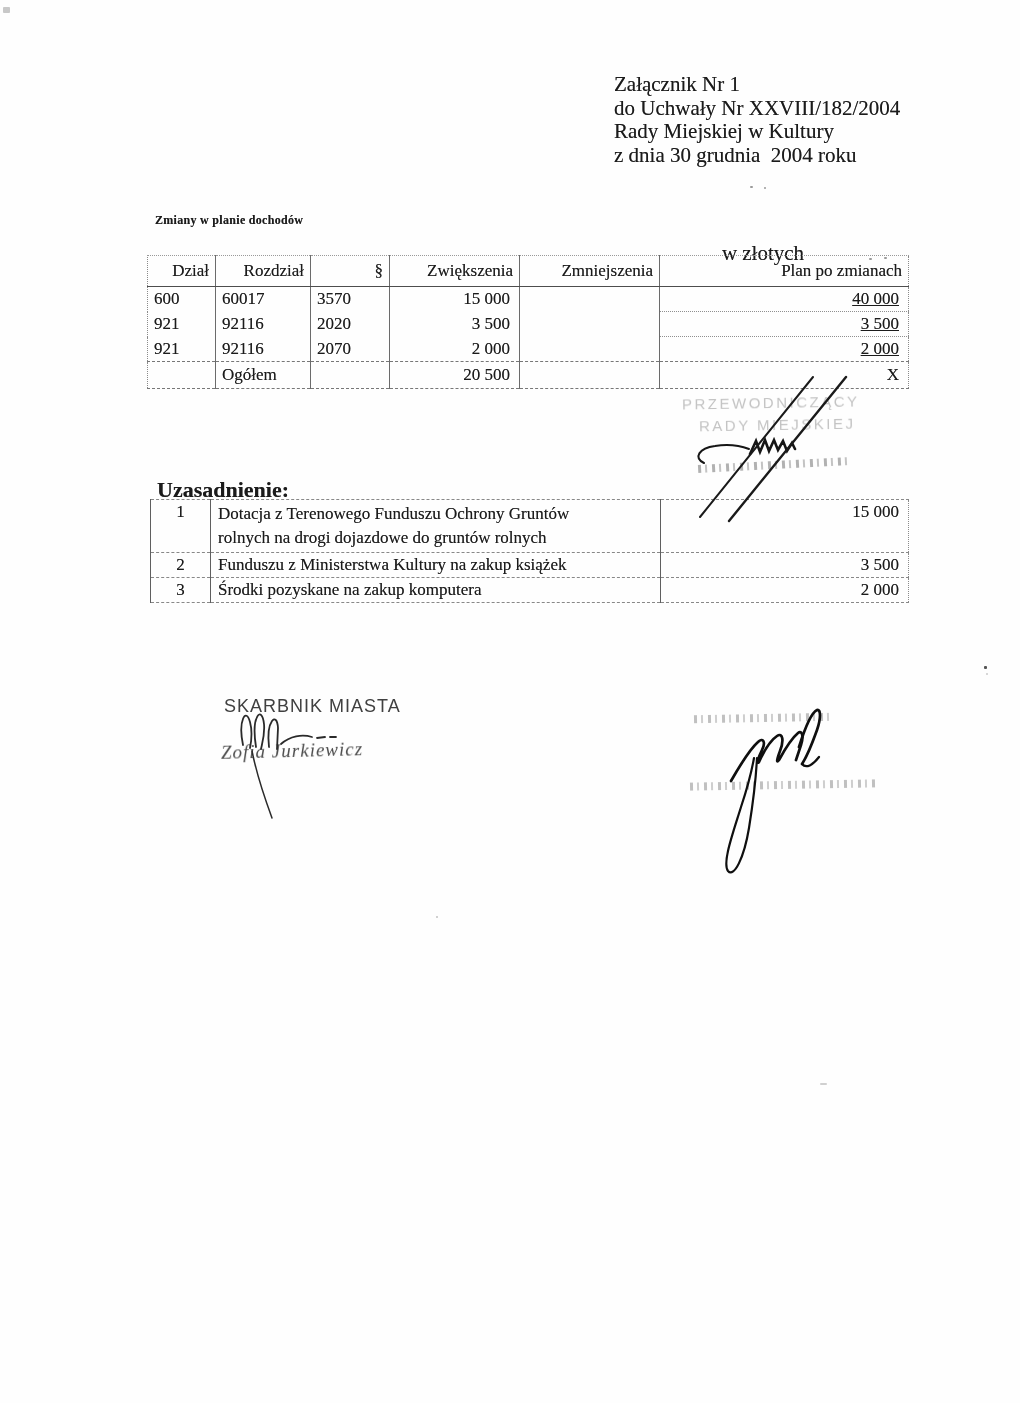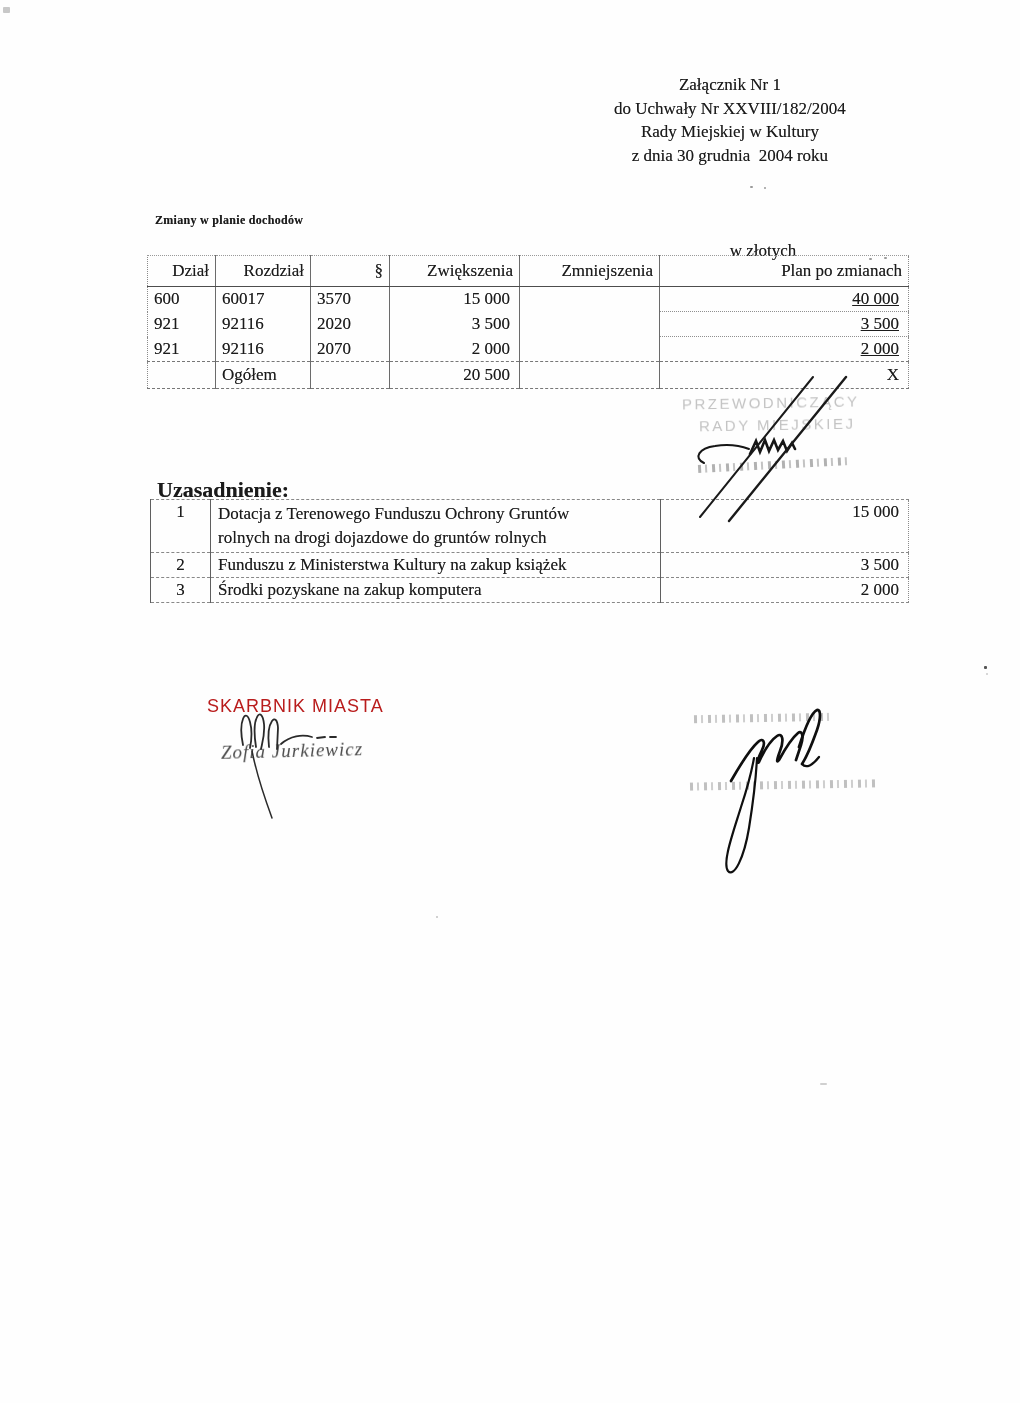--- a/index.html
+++ b/index.html
@@ -10,32 +10,32 @@
     margin:0 auto;
     background:#fefefe;
     font-family:"Liberation Serif", serif;
     color:#1b1b1b;
     overflow:hidden;
   }
   .scan { text-shadow:0 0 0.6px rgba(25,25,25,0.55); }
 
   
   .header-block { position:absolute; left:614px; top:73px; }
-  .hline { font-size:17px; line-height:23.5px; white-space:pre-wrap;text-align:center; }
+  .hline { font-size:21px; line-height:23.5px; white-space:pre-wrap; }
 
   
   .doc-title {
     position:absolute; left:155px; top:213px;
     font-size:12px; font-weight:bold; letter-spacing:0.3px;
   }
 
   
   .currency-note {
     position:absolute; left:660px; top:241px; width:206px;
-    text-align:center; font-size:17px;
+    text-align:center; font-size:21px;
   }
 
   
   #t1 {
     position:absolute; left:147px; top:255px; width:761px;
     border-collapse:collapse; table-layout:fixed;
     font-size:17px;
     border-right:1px dotted #8a8a8a;
   }
   #t1 col.c1{width:68px} #t1 col.c2{width:95px} #t1 col.c3{width:79px}
@@ -73,23 +73,23 @@
   #t2 td { border-left:1px solid #5f5f5f; border-bottom:1px dashed #888; padding:2px 7px; vertical-align:top; }
   #t2 td:first-child { border-left:1px solid #5f5f5f; text-align:center; }
   #t2 td:last-child { border-right:1px dotted #8a8a8a; text-align:right; padding-right:9px; }
   #t2 tr:first-child td { border-top:1px dashed #888; }
   #t2 .desc-wrap { display:inline-block; width:400px; line-height:24px; }
   #t2 tr.r1 td { height:50px; }
   #t2 tr.rs td { height:25px; }
 
   
   .skarbnik {
-    position:absolute; left:207px; top:696px;
+    position:absolute; left:224px; top:696px;
     font-family:"Liberation Sans", sans-serif; font-size:18px;
-    color:#b91c1c; letter-spacing:1px; filter:blur(0.4px);
+    color:#404040; letter-spacing:1px; filter:blur(0.4px);
   }
   .skarbnik-name {
     position:absolute; left:221px; top:740px;
     font-style:italic; font-size:19px; color:#4c4c4c;
     letter-spacing:1px; filter:blur(0.5px); transform:rotate(-1.5deg);
   }
 
   
   #ink { position:absolute; left:0; top:0; pointer-events:none; }
   .speck { position:absolute; background:#9a9a9a; border-radius:1px; }

